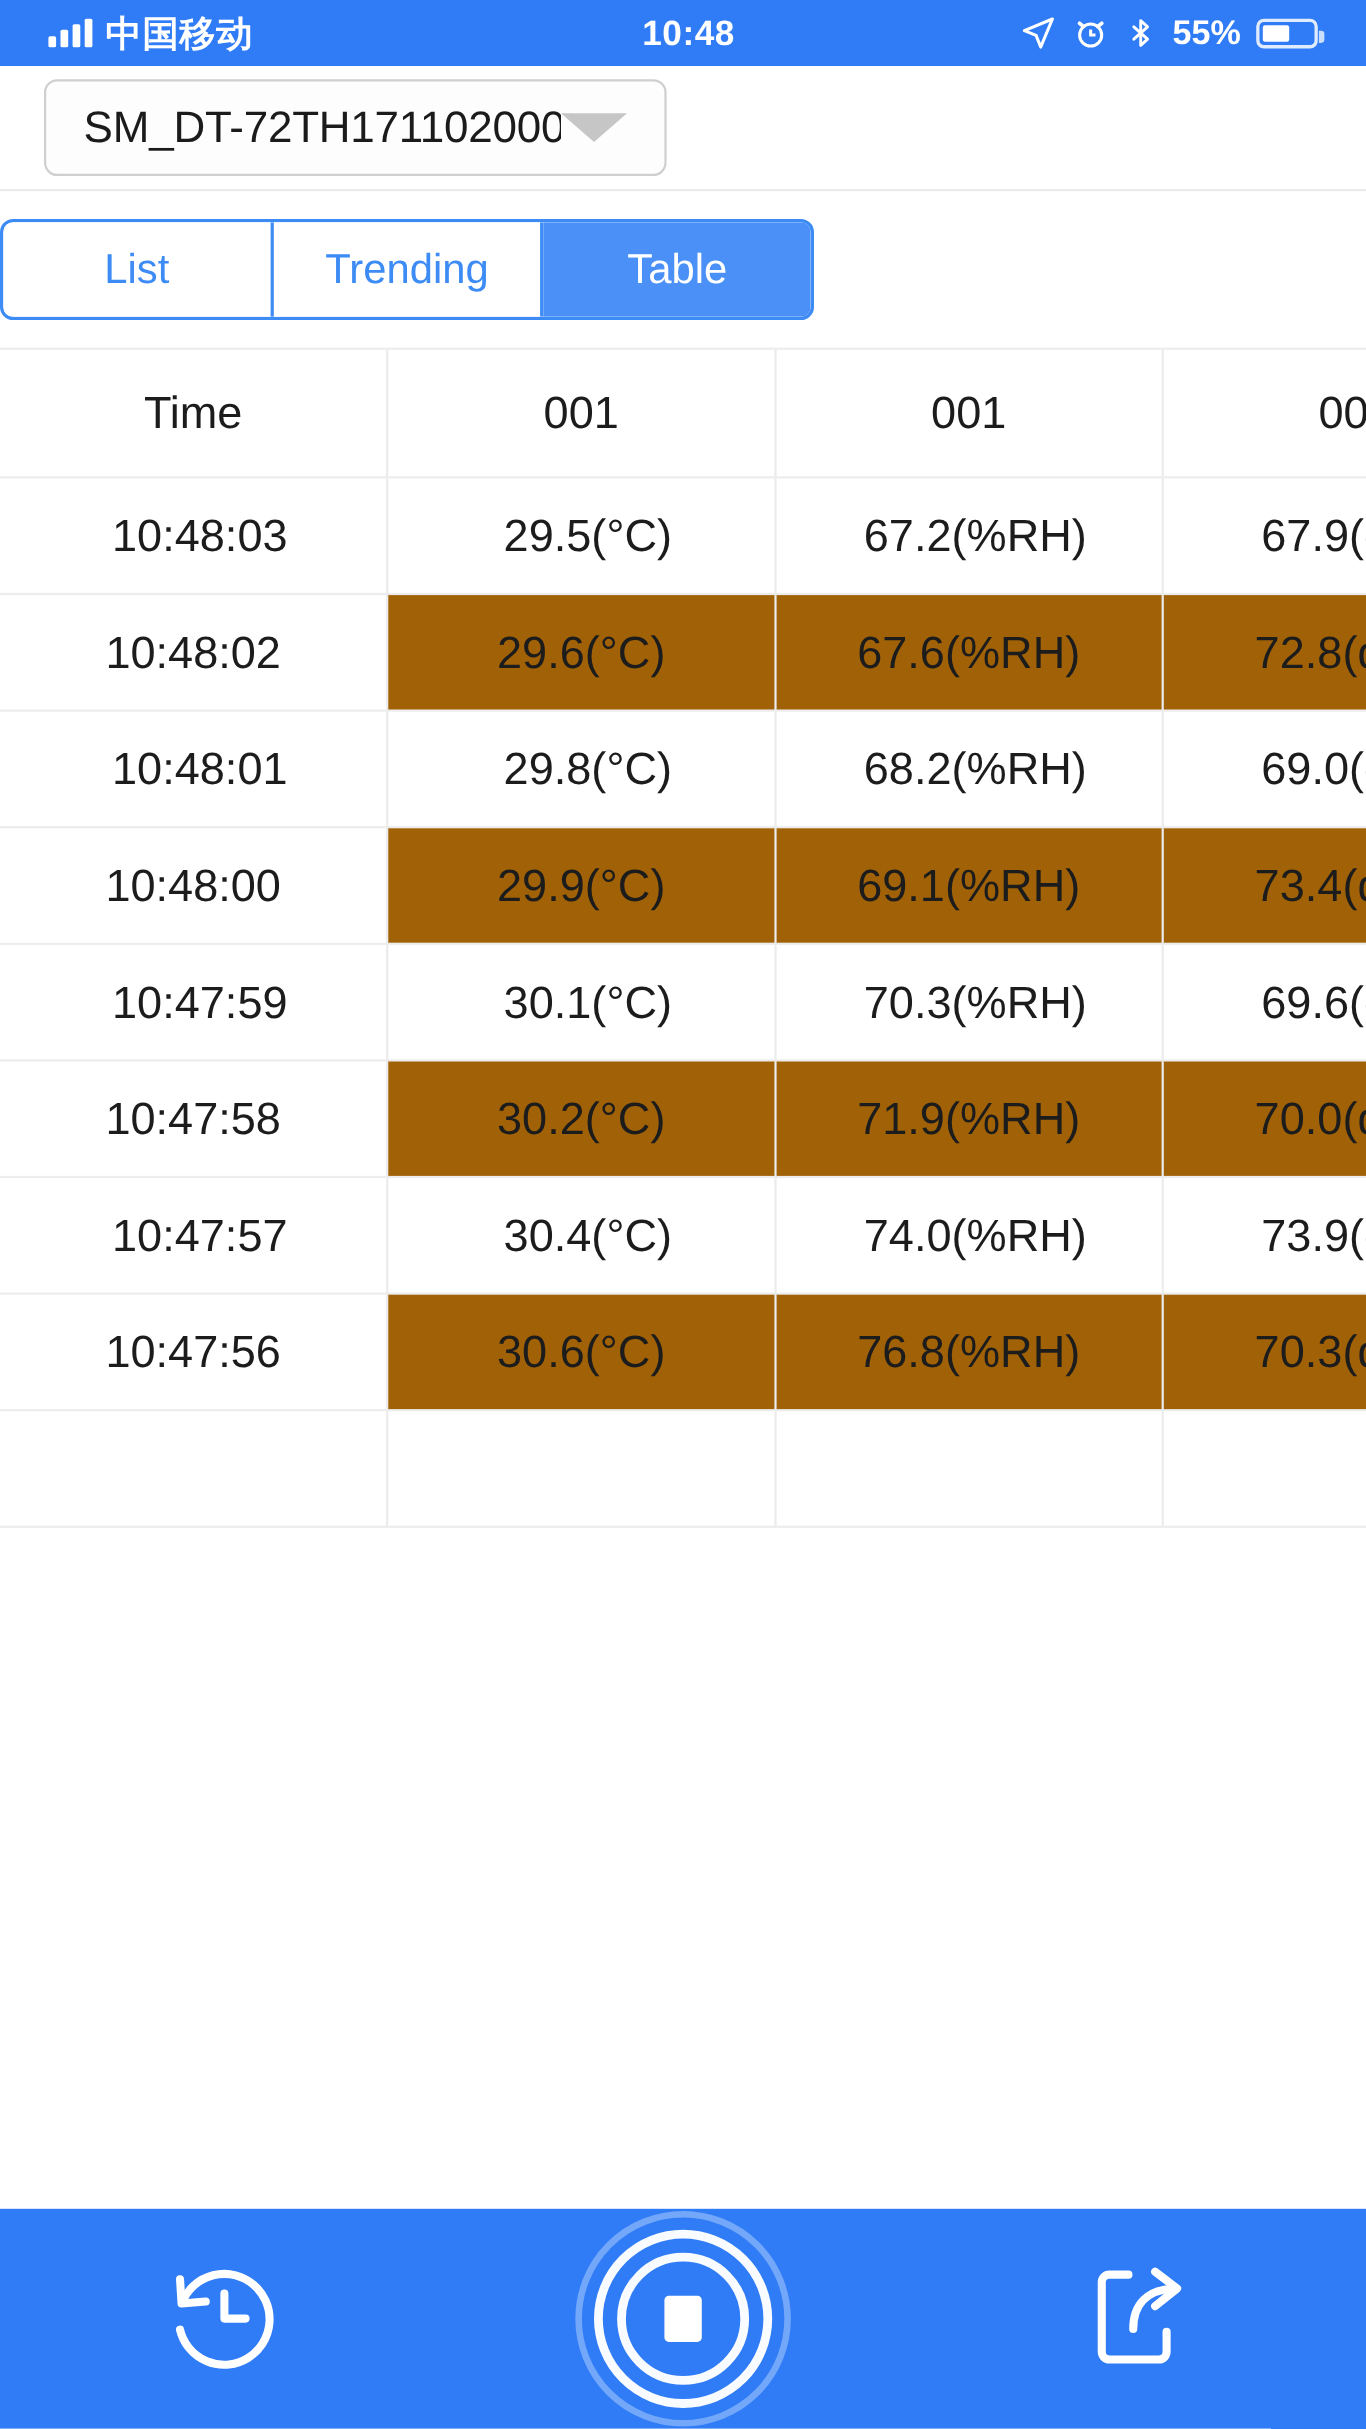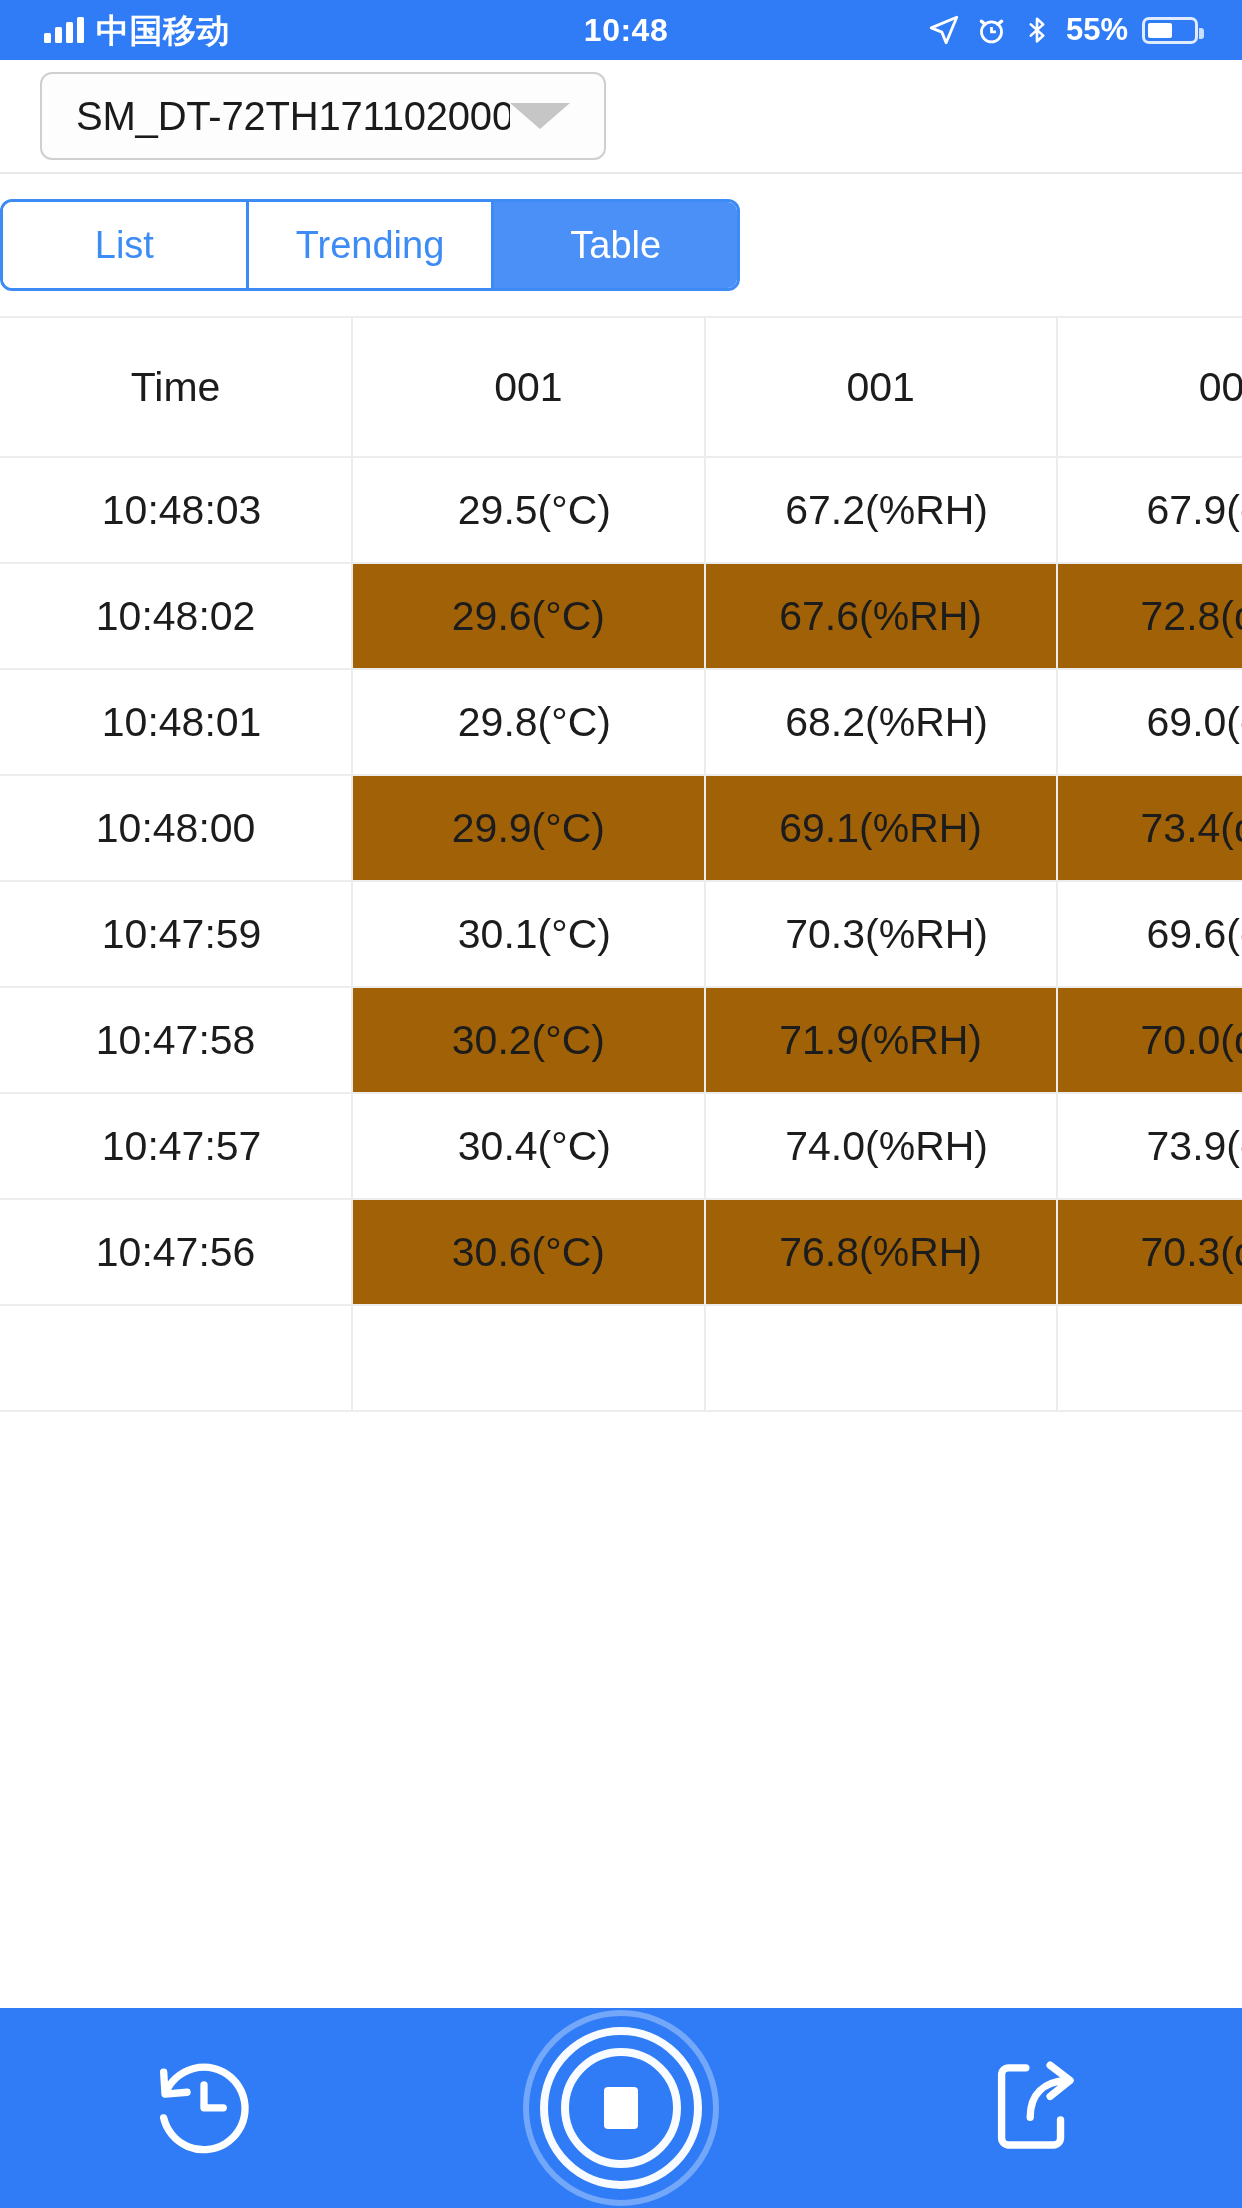--- a/index.html
+++ b/index.html
@@ -157,21 +157,21 @@
   .dtable th, .dtable td {
     height: 106px;
     text-align: center;
     vertical-align: middle;
     border-right: 2px solid #ececec;
     border-bottom: 2px solid #ededed;
     font-weight: normal;
     white-space: nowrap;
     padding: 0 4px;
   }
-  .dtable thead th { height: 139px; background: #ffffff; }
+  .dtable thead th { height: 116px; background: #ffffff; }
   .dtable tbody tr.even td { background: #ffffff; padding-left: 16px; }
   .dtable tbody tr.odd  td { background: #a16207; }
   .dtable tbody tr.odd td:first-child { background: #ffffff; }
   .dtable th:first-child, .dtable td:first-child { border-right: 2px solid #ececec; }
 
   
   .bottom-bar {
     flex: 0 0 196px;
     background: #2f7cf6;
     display: flex; align-items: center; justify-content: space-around;

